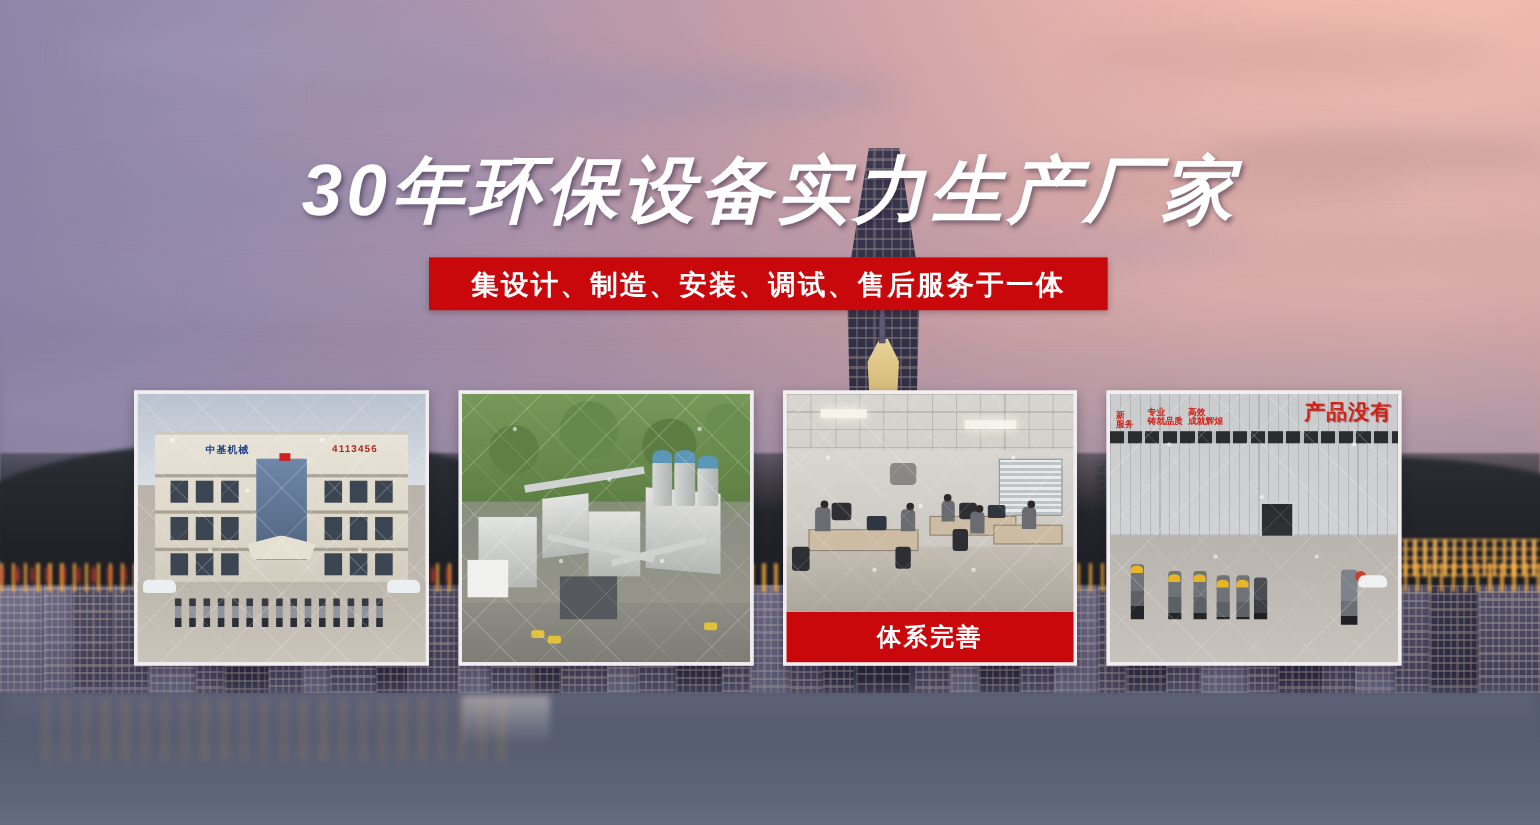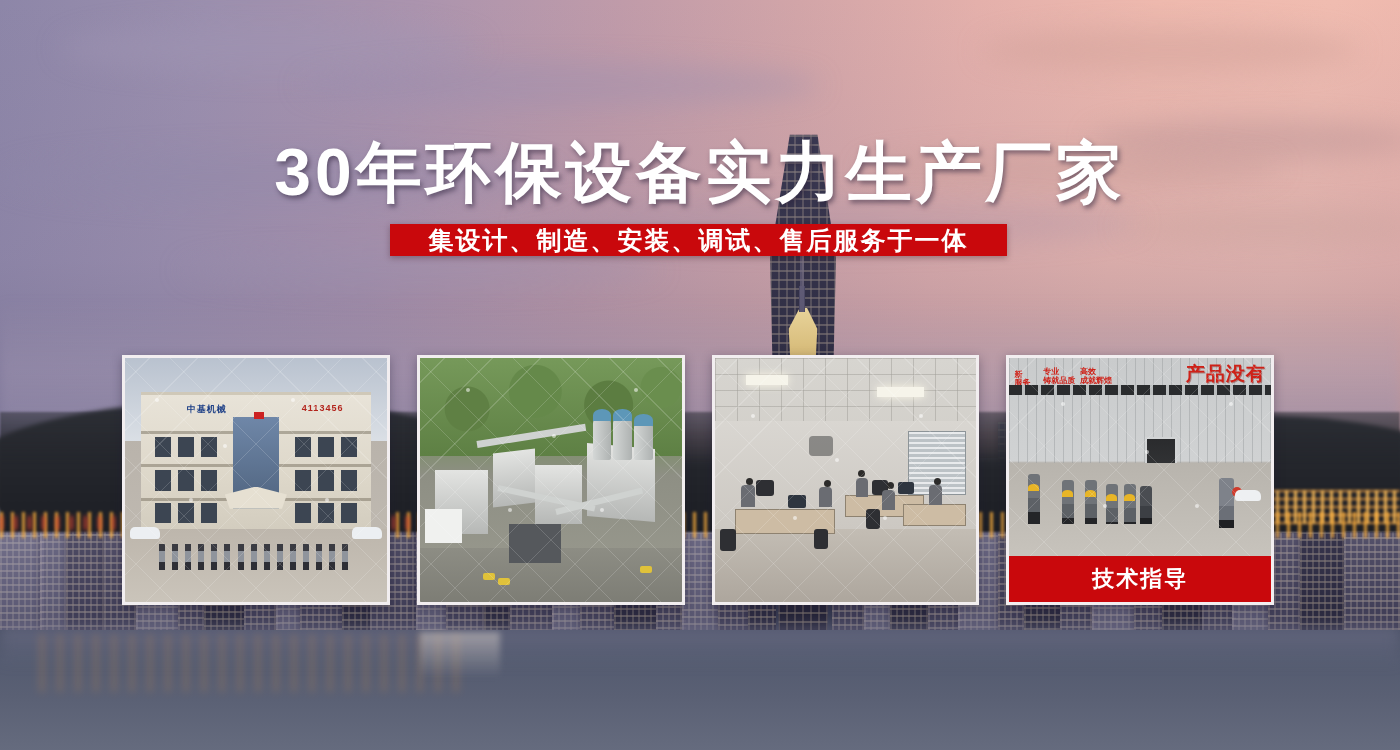--- a/index.html
+++ b/index.html
@@ -165,25 +165,26 @@
   }
 
   
   .headline {
     position:absolute; left:0; top:128px; width:1400px;
     text-align:center;
     font-size:66px; font-weight:bold; letter-spacing:4px;
     color:#ffffff;
     text-shadow:2px 3px 5px rgba(45,35,60,.55);
     white-space:nowrap;
+    font-style:italic;
   }
 
   
   .subtitle-banner {
-    position:absolute; left:390px; top:224px; width:617px; height:32px;
+    position:absolute; left:390px; top:234px; width:617px; height:48px;
     background:#c9080c;
     display:flex; align-items:center; justify-content:center;
     box-shadow:0 2px 6px rgba(60,20,30,.35);
   }
   .subtitle-text {
     color:#ffffff; font-size:25px; font-weight:bold; letter-spacing:2px;
     white-space:nowrap;
   }
 
   
@@ -518,20 +519,21 @@
         <div class="p3-mon" style="left:70%; top:51%; width:16px; height:12px;"></div>
       </div>
       <div class="wm">
         <div class="wm-dot" style="left:36px;top:56px;"></div>
         <div class="wm-dot" style="left:120px;top:100px;"></div>
         <div class="wm-dot" style="left:204px;top:56px;"></div>
         <div class="wm-dot" style="left:78px;top:158px;"></div>
         <div class="wm-dot" style="left:168px;top:158px;"></div>
       </div>
     </div>
+    <div class="card-caption">体系完善</div>
   </div>
 
   <div class="card">
     <div class="card-photo">
       <div class="p4">
         <div class="p4-wall">
           <span class="p4-sign">产品没有</span>
           <span class="p4-slog" style="left:2%;  top:12%;">新<br>服务</span>
           <span class="p4-slog" style="left:13%; top:10%;">专业<br>铸就品质</span>
           <span class="p4-slog" style="left:27%; top:10%;">高效<br>成就辉煌</span>
@@ -555,16 +557,15 @@
         <div class="p4-car"></div>
       </div>
       <div class="wm">
         <div class="wm-dot" style="left:52px;top:44px;"></div>
         <div class="wm-dot" style="left:136px;top:92px;"></div>
         <div class="wm-dot" style="left:220px;top:44px;"></div>
         <div class="wm-dot" style="left:94px;top:146px;"></div>
         <div class="wm-dot" style="left:186px;top:146px;"></div>
       </div>
     </div>
-    <div class="card-caption">技术指导</div>
   </div>
 
 </div>
 
 </body></html>

